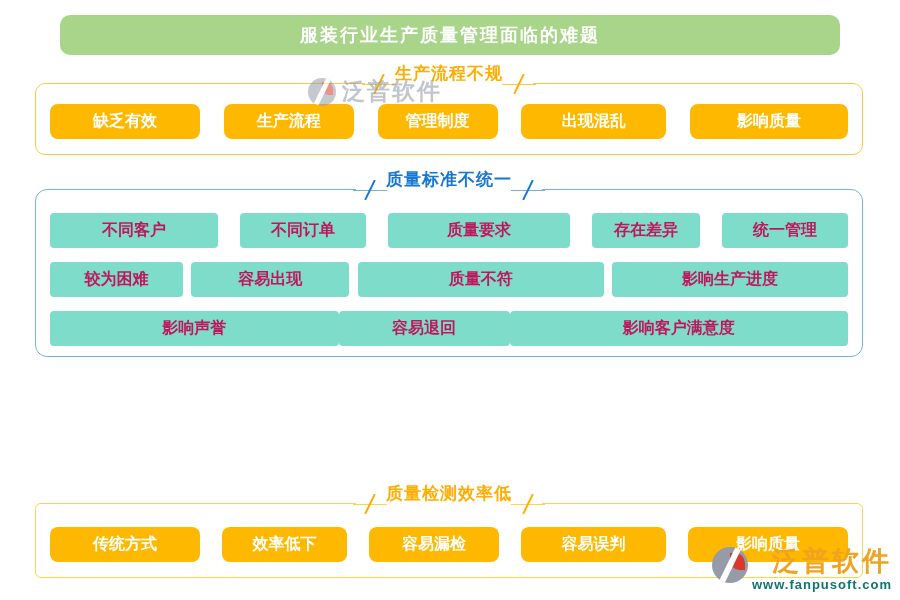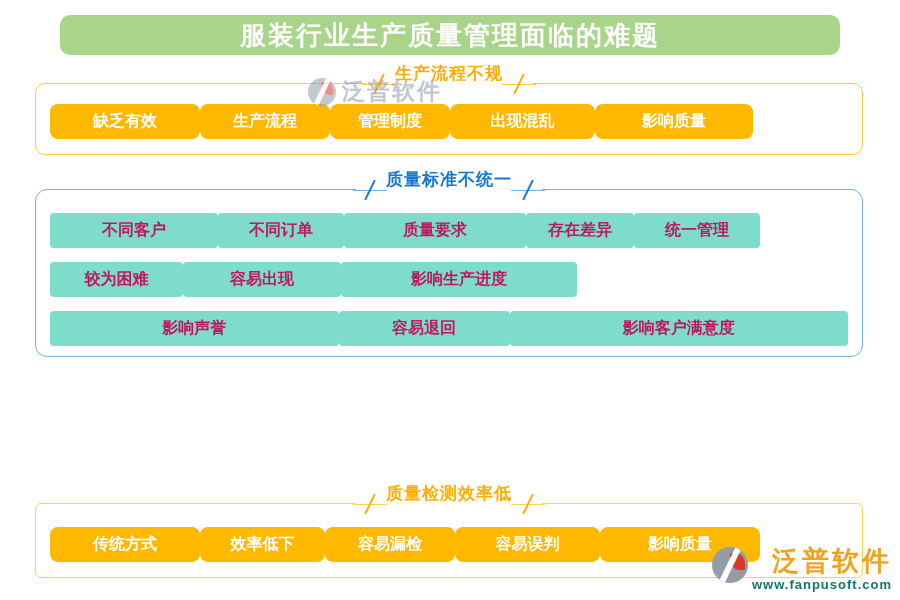--- a/index.html
+++ b/index.html
@@ -3,21 +3,21 @@
 <meta charset="utf-8">
 <style>
   html,body{margin:0;padding:0;background:#ffffff;}
   body{font-family:"Liberation Sans","DejaVu Sans",sans-serif;}
   .canvas{position:relative;width:900px;height:600px;background:#ffffff;overflow:hidden;}
 
   
   .page-title{
     position:absolute;left:60px;top:15px;width:780px;height:40px;
     background:#A9D58B;border-radius:10px;color:#ffffff;
-    font-size:26px;font-weight:bold;display:flex;align-items:center;justify-content:center;
+    font-size:18px;font-weight:bold;display:flex;align-items:center;justify-content:center;
     letter-spacing:2px;
   }
 
   
   .panel{position:absolute;left:35px;width:828px;box-sizing:border-box;background:#fff;}
   .panel-1{top:83px;height:72px;border:1px solid #FFC83D;border-radius:10px;--bc:#FFC83D;--tc:#FFAD00;}
   .panel-2{top:189px;height:168px;border:1px solid #6FB4E3;border-radius:12px;--bc:#6FB4E3;--tc:#1677D2;}
   .panel-3{top:393px;height:74px;border:1px solid #9FA0D8;border-radius:4px;--bc:#9FA0D8;--tc:#27357E;}
   .panel-4{top:503px;height:75px;border:1px solid #FFD34D;border-radius:6px;--bc:#FFD34D;--tc:#FFAD00;}
 
@@ -29,21 +29,21 @@
   }
   .legend-text{font-size:17px;font-weight:bold;color:var(--tc);letter-spacing:1px;}
   .slash{position:relative;width:16px;height:20px;transform:translateY(10px);}
   .slash::after{content:'';position:absolute;top:50%;left:50%;width:34px;height:1px;
     background:var(--bc);transform:translateX(-50%);}
   .slash::before{content:'';position:absolute;left:50%;top:50%;width:2px;height:22px;
     background:var(--tc);transform:translate(-50%,-50%) rotate(26deg);z-index:1;}
 
   
   .rows{display:flex;flex-direction:column;gap:14px;}
-  .row{display:flex;justify-content:flex-start;padding:0 14px;}
+  .row{display:flex;justify-content:space-between;padding:0 14px;}
   .p1-rows{padding-top:20px;}
   .p2-rows{padding-top:23px;}
   .p3-rows{padding-top:24px;}
   .p4-rows{padding-top:23px;}
   .tag{
     height:35px;border-radius:8px;display:flex;align-items:center;justify-content:center;
     font-size:16px;font-weight:bold;box-sizing:border-box;
   }
   .tag-orange{background:#FFB800;color:#ffffff;}
   .tag-teal{background:#7EDCCB;color:#be185d;border-radius:4px;}
@@ -110,20 +110,21 @@
       <div class="row">
         <div class="tag tag-teal" style="width:168px">不同客户</div>
         <div class="tag tag-teal" style="width:126px">不同订单</div>
         <div class="tag tag-teal" style="width:182px">质量要求</div>
         <div class="tag tag-teal" style="width:108px">存在差异</div>
         <div class="tag tag-teal" style="width:126px">统一管理</div>
       </div>
       <div class="row">
         <div class="tag tag-teal" style="width:133px">较为困难</div>
         <div class="tag tag-teal" style="width:158px">容易出现</div>
+        <div class="tag tag-teal" style="width:246px">质量不符</div>
         <div class="tag tag-teal" style="width:236px">影响生产进度</div>
       </div>
       <div class="row">
         <div class="tag tag-teal" style="width:290px">影响声誉</div>
         <div class="tag tag-teal" style="width:172px">容易退回</div>
         <div class="tag tag-teal" style="width:340px">影响客户满意度</div>
       </div>
     </div>
   </section>
 

